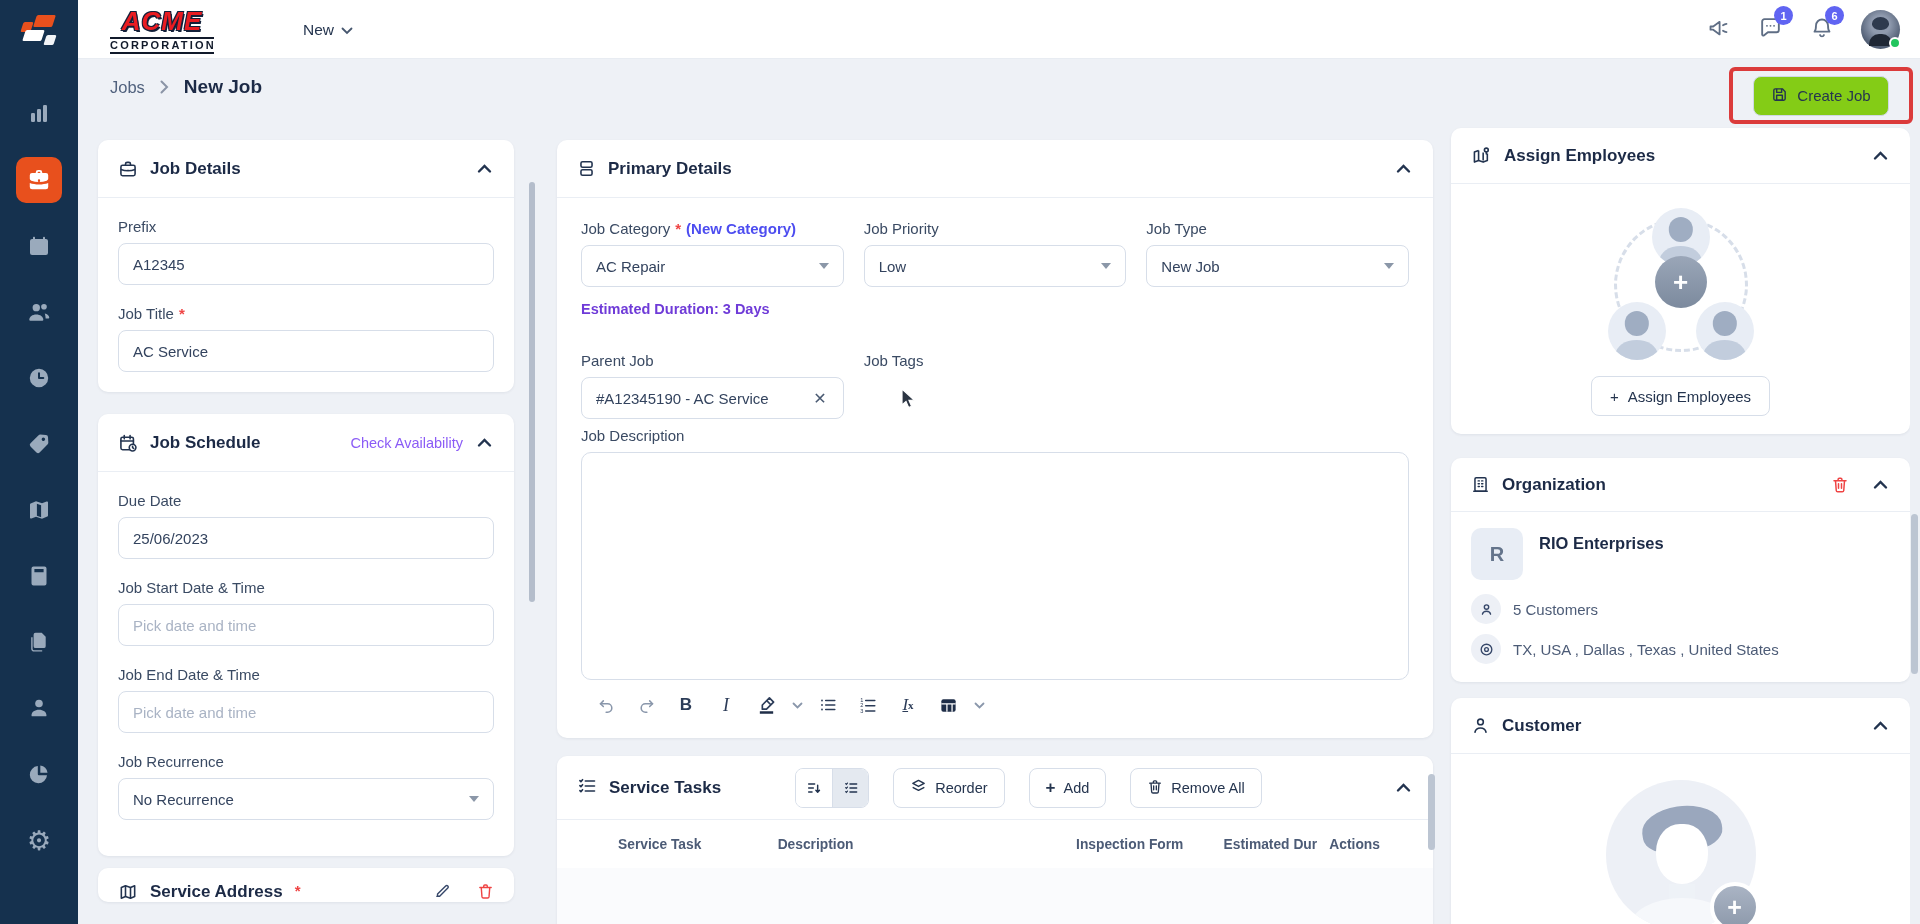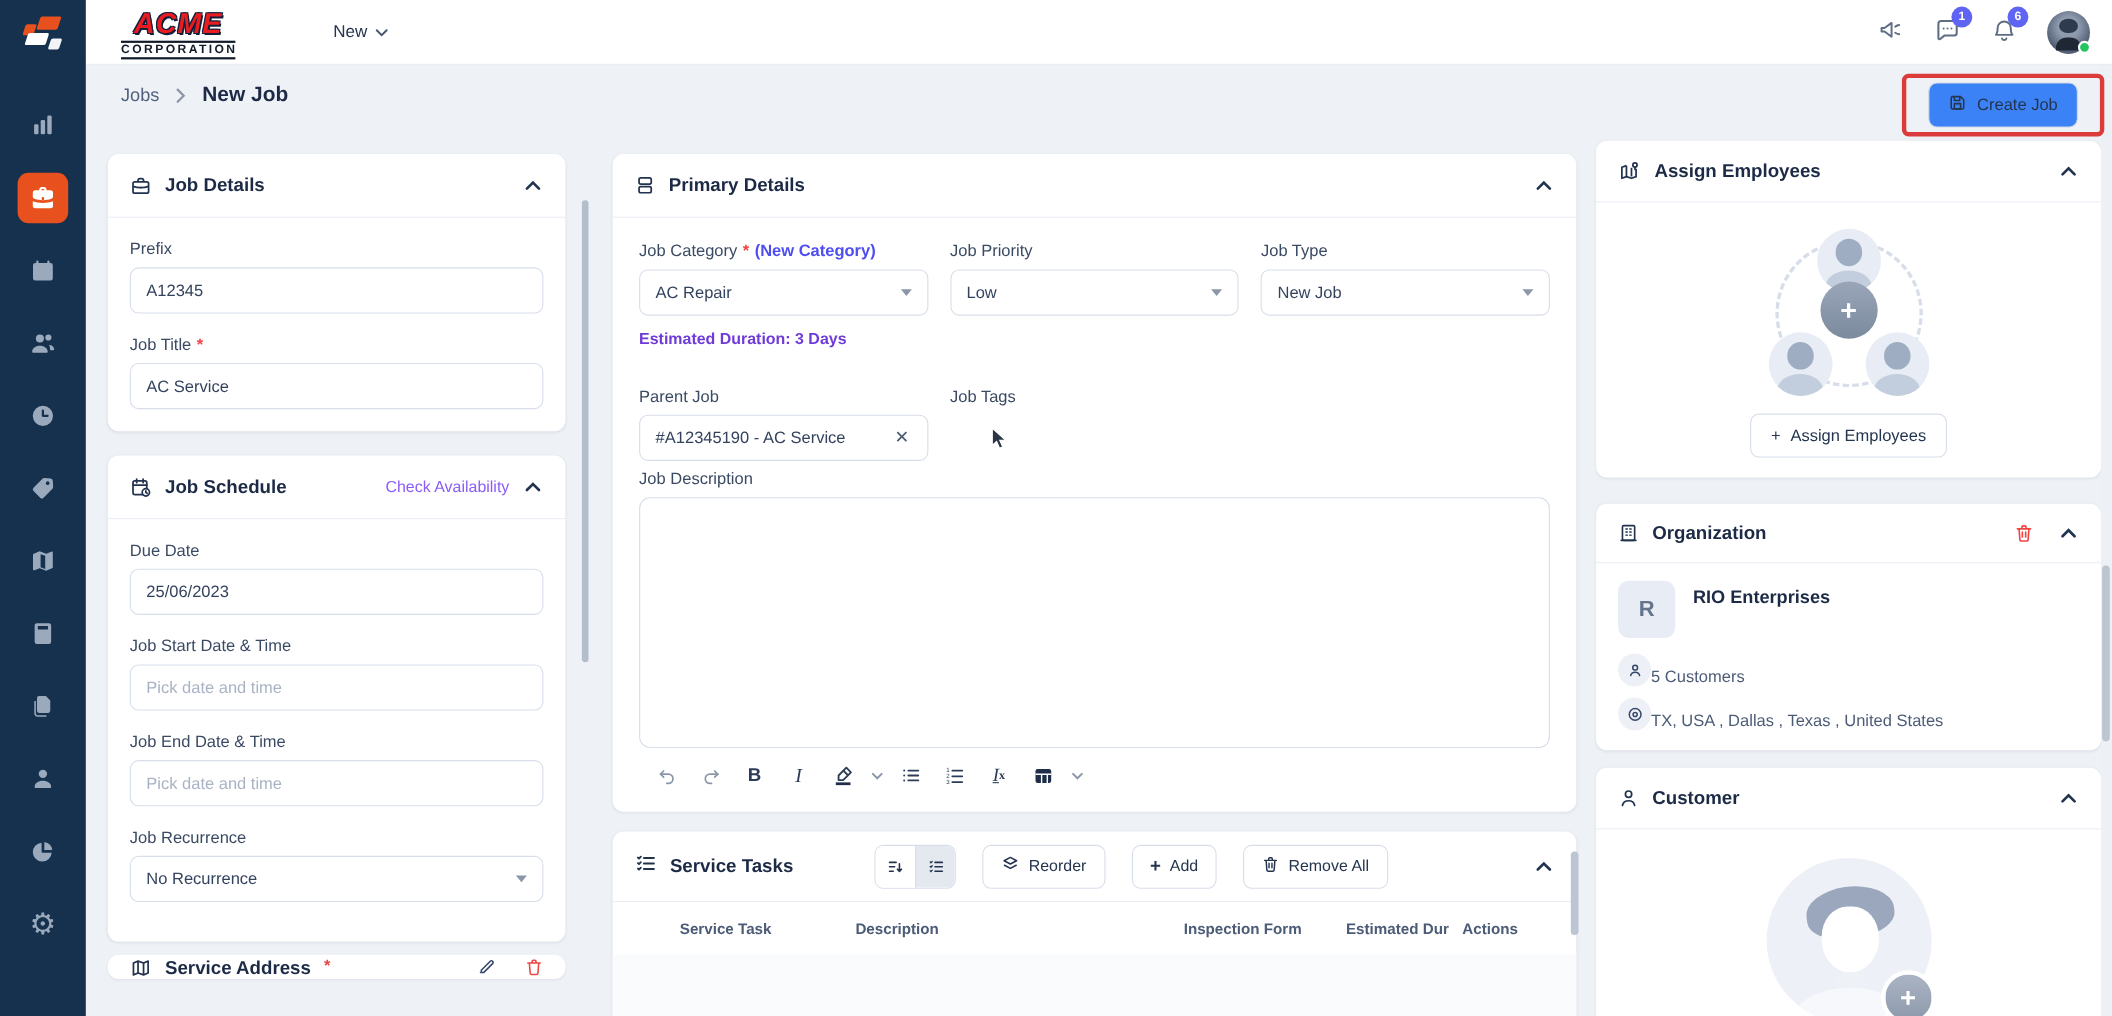--- a/index.html
+++ b/index.html
@@ -41,21 +41,21 @@
   .avatar::after { content:""; position:absolute; left:8px; bottom:3px; width:23px; height:12px; border-radius:10px 10px 0 0; background:#1f2735; }
   .status-dot { position:absolute; right:-1px; bottom:0; width:12px; height:12px; border-radius:50%; background:#22c55e; border:2px solid #fff; z-index:2; }
 
   
   .crumbs { position:absolute; left:110px; top:76px; display:flex; align-items:center; gap:15px; z-index:5; }
   .crumb-parent { font-size:16.5px; color:#51627e; cursor:pointer; }
   .crumb-sep { color:#8a94a6; display:flex; }
   .crumb-current { font-size:19px; font-weight:600; color:#1c2a46; }
 
   .red-box { position:absolute; left:1729px; top:67px; width:184px; height:57px; border:4px solid #db3b3b; border-radius:6px; display:flex; align-items:center; justify-content:center; z-index:6; }
-  .create-btn { display:flex; align-items:center; gap:9px; background:#3b82f6; border:1px solid #cfd8e4; border-radius:8px; padding:9px 17px; font-size:15px; color:#25354f; cursor:pointer; font-family:inherit; }
+  .create-btn { display:flex; align-items:center; gap:9px; background:#84cc16; border:1px solid #cfd8e4; border-radius:8px; padding:9px 17px; font-size:15px; color:#25354f; cursor:pointer; font-family:inherit; }
 
   
   .col { position:absolute; display:flex; flex-direction:column; }
   .col-left  { left:98px;  top:140px; width:416px; }
   .col-mid   { left:557px; top:140px; width:876px; }
   .col-right { left:1451px; top:128px; width:459px; }
   .panel { background:#fff; border-radius:10px; box-shadow:0 1px 3px rgba(18,32,58,.07); }
   .p-hd { display:flex; align-items:center; gap:12px; padding:0 20px; height:58px; border-bottom:1px solid #eaeef4; }
   .p-hd .p-ico { display:flex; color:#22334f; }
   .p-title { font-size:17px; font-weight:700; color:#1c2a46; flex:0 0 auto; }
@@ -109,21 +109,21 @@
   .av-circle { position:absolute; width:58px; height:58px; border-radius:50%; background:#e8edf5; overflow:hidden; }
   .av-circle::before { content:""; position:absolute; left:50%; top:16%; transform:translateX(-50%); width:42%; height:42%; border-radius:50%; background:#9fadc2; }
   .av-circle::after { content:""; position:absolute; left:50%; bottom:-18%; transform:translateX(-50%); width:74%; height:52%; border-radius:50%; background:#c2cddd; }
   .av-t { left:46px; top:-2px; } .av-bl { left:2px; top:92px; } .av-br { left:90px; top:92px; }
   .plus-center { position:absolute; left:49px; top:46px; width:52px; height:52px; border-radius:50%; background:linear-gradient(180deg,#9aa6b8,#7c8a9e); color:#fff; display:flex; align-items:center; justify-content:center; font-size:26px; font-weight:600; cursor:pointer; }
   .assign-btn { display:flex; align-items:center; gap:9px; margin:16px auto 0; background:#fff; border:1px solid #d7dee9; border-radius:8px; height:40px; padding:0 18px; font-size:15px; color:#25354f; cursor:pointer; font-family:inherit; }
 
   .org-row1 { display:flex; align-items:flex-start; gap:16px; }
   .org-avatar { width:52px; height:52px; border-radius:10px; background:#e8edf5; color:#64748b; font-size:20px; font-weight:600; display:flex; align-items:center; justify-content:center; }
   .org-name { font-size:16.5px; font-weight:700; color:#1c2a46; padding-top:6px; }
-  .info-row { display:flex; align-items:flex-end; margin-top:14px; font-size:15px; color:#4c5b76; }
+  .info-row { display:flex; align-items:center; gap:12px; margin-top:14px; font-size:15px; color:#4c5b76; }
   .info-ico { width:30px; height:30px; border-radius:50%; background:#edf0f6; display:flex; align-items:center; justify-content:center; color:#37486a; flex:0 0 auto; }
   .trash-red { color:#ef4444; cursor:pointer; display:flex; }
 
   .cust-avatar { position:relative; width:150px; height:150px; border-radius:50%; background:#edf0f6; margin:26px auto 0; }
   .cust-clip { position:absolute; inset:0; border-radius:50%; overflow:hidden; }
   .cust-hair { position:absolute; left:36px; top:26px; width:80px; height:46px; background:#9aa7bd; border-radius:48% 52% 40% 40%; transform:rotate(-8deg); }
   .cust-face { position:absolute; left:50px; top:44px; width:52px; height:60px; background:#fff; border-radius:46% 46% 50% 50%; }
   .cust-body { position:absolute; left:24px; bottom:-26px; width:104px; height:58px; background:#f6f8fb; border-radius:50% 50% 0 0; }
   .cust-neck { position:absolute; left:63px; bottom:28px; width:26px; height:18px; background:#eef2f7; }
   .cust-plus { position:absolute; right:-4px; bottom:-2px; width:50px; height:50px; border-radius:50%; background:linear-gradient(180deg,#aab4c4,#8d99ab); border:4px solid #fff; color:#fff; font-size:25px; font-weight:600; display:flex; align-items:center; justify-content:center; cursor:pointer; }
@@ -384,21 +384,21 @@
             </div>
           <div class="sel">
             <span class="sel-txt">No Recurrence</span>
             <span class="caret"></span>
           </div>
         </div>
       </div>
     </div>
 
     <div class="panel" style="margin-top:12px;">
-      <div class="p-hd" style="border-bottom:none; padding-top:2px; height:auto; align-items:flex-start;">
+      <div class="p-hd" style="border-bottom:none; padding-top:14px; height:auto; align-items:flex-start;">
         <span class="p-ico">
             <svg width="20" height="20" viewBox="0 0 24 24" fill="none" stroke="#22334f" stroke-width="1.9" stroke-linejoin="round">
               <path d="M9 4.5l-5 2v13l5-2 6 2 5-2v-13l-5 2-6-2z"></path>
               <path d="M9 4.5v13M15 6.5v13"></path>
             </svg>
           </span>
         <span class="p-title">Service Address</span>
         <span class="req" style="font-size:15px;">*</span>
         <span class="p-sp"></span>
         <span style="display:flex;color:#37486a;">

